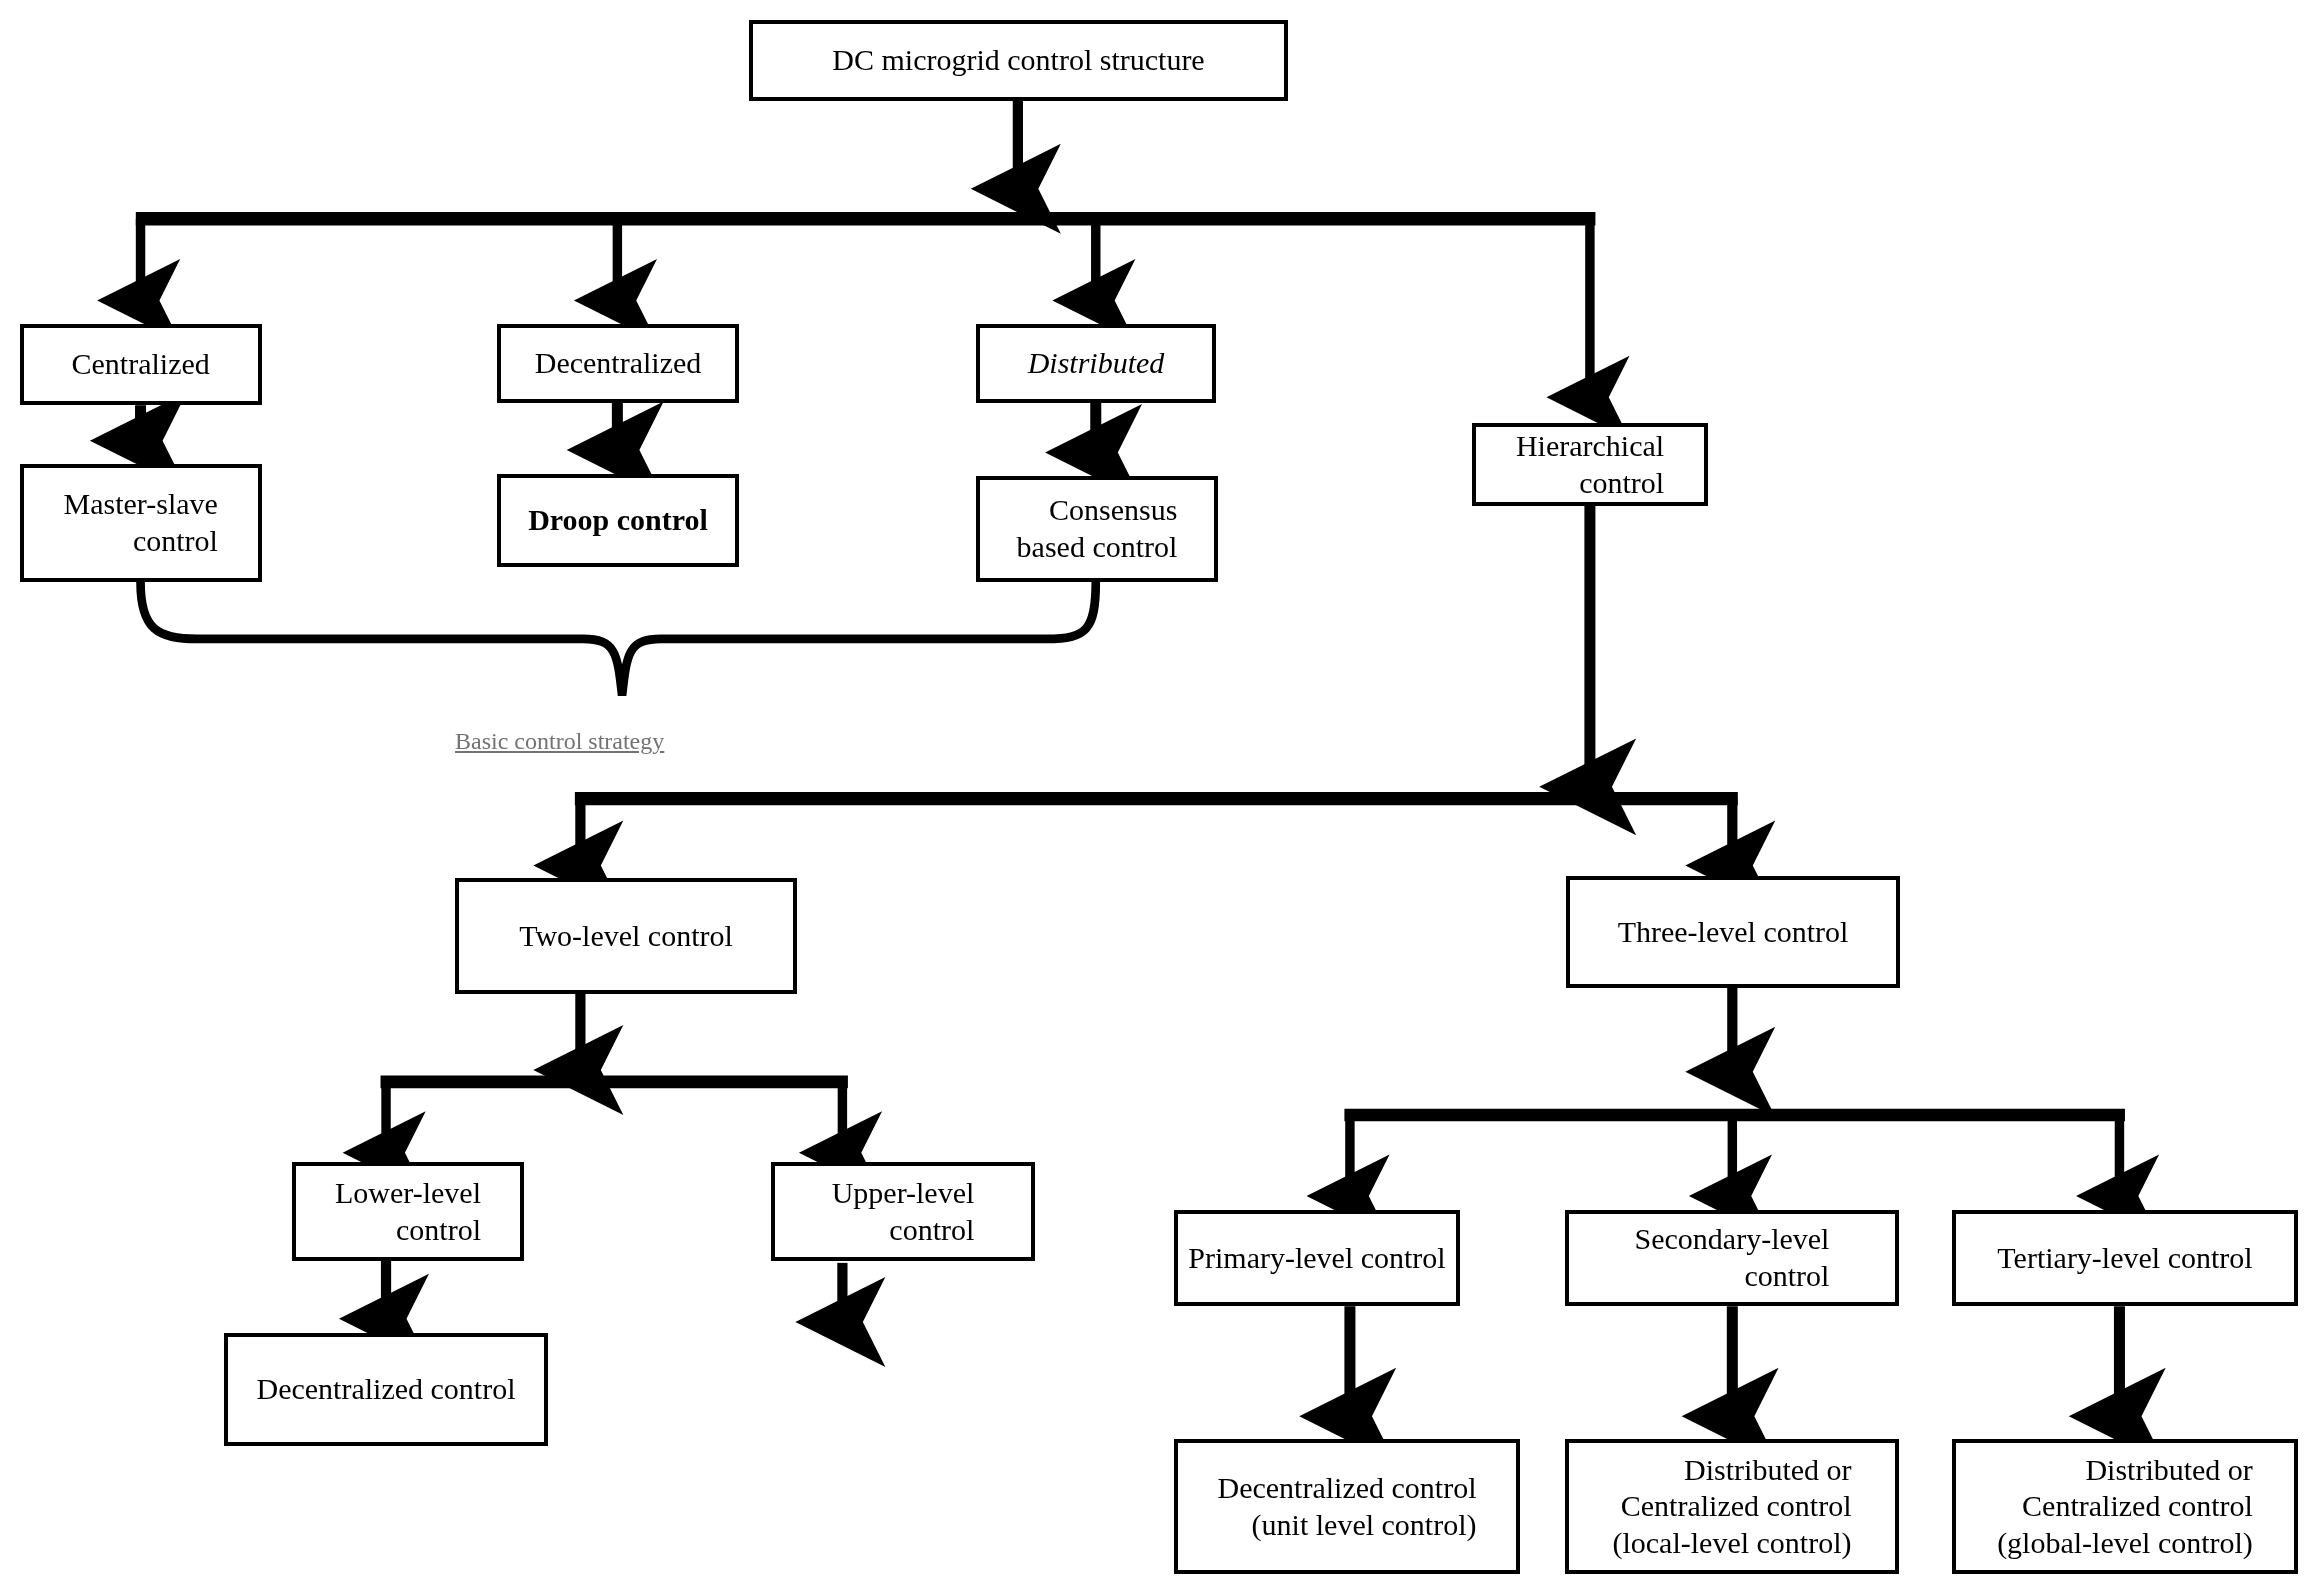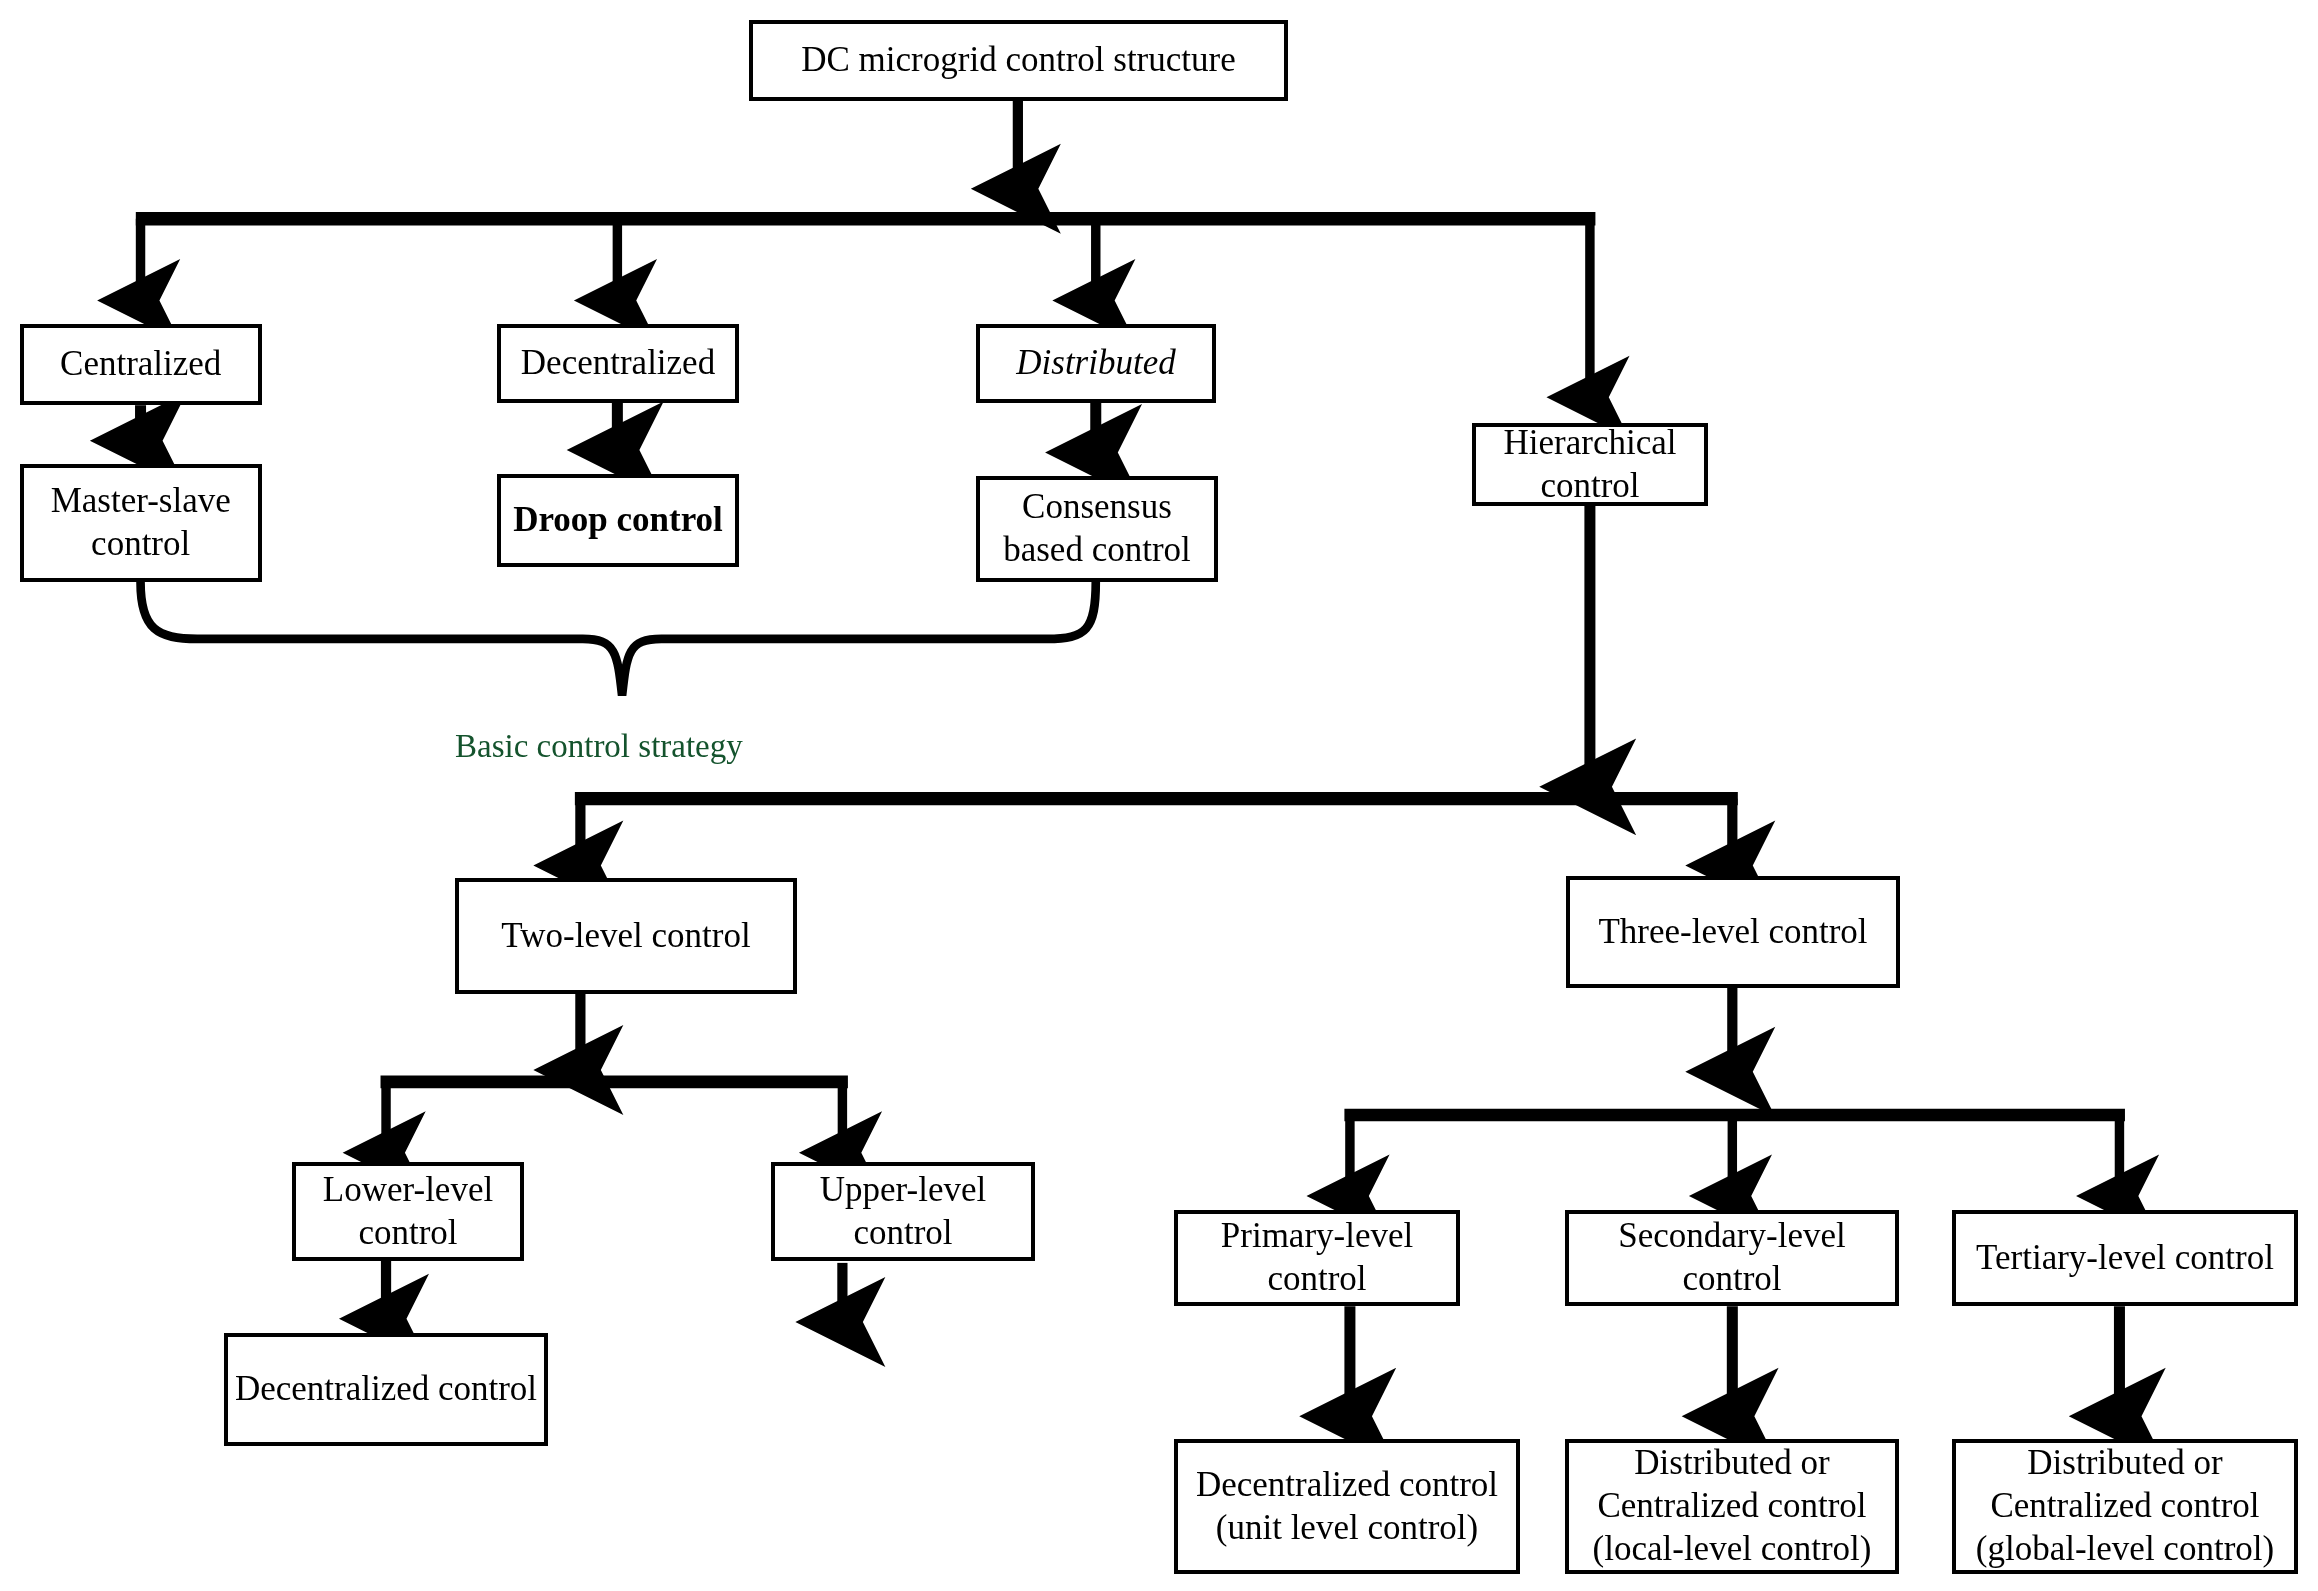--- a/index.html
+++ b/index.html
@@ -11,33 +11,34 @@
     overflow:hidden;
   }
   .node{
     position:absolute;
     box-sizing:border-box;
     border:4.7px solid #000000;
     background:#ffffff;
     display:flex;
     align-items:center;
     justify-content:center;
-    text-align:center;
+    text-align:right;
     line-height:1.22;
     color:#000000;
-    font-size:35px;
+    font-size:30px;
     padding:3.1px 6.3px;
     white-space:pre-line;
   }
   #edges{position:absolute;left:0;top:0;width:2319px;height:1591px;pointer-events:none;}
   .strategy-label{
     position:absolute;
-    color:#14532d;
-    font-size:33px;
+    color:#737373;
+    font-size:24px;
     white-space:nowrap;
+    text-decoration:underline;
   }
 </style>
 </head>
 <body>
 
 <div id="root">
 
   <svg id="edges" viewBox="0 0 2946 2022">
     <defs>
       <marker id="ah" markerWidth="10" markerHeight="10" refX="5" refY="5" orient="auto" markerUnits="strokeWidth">

